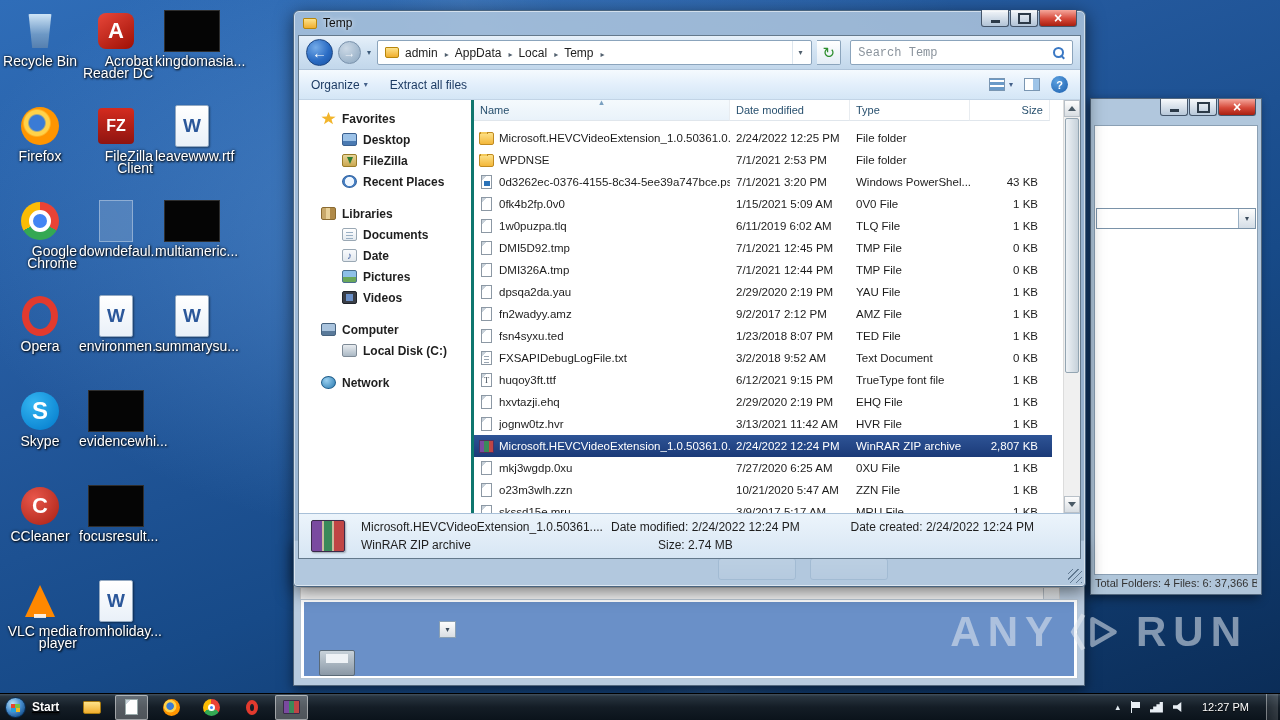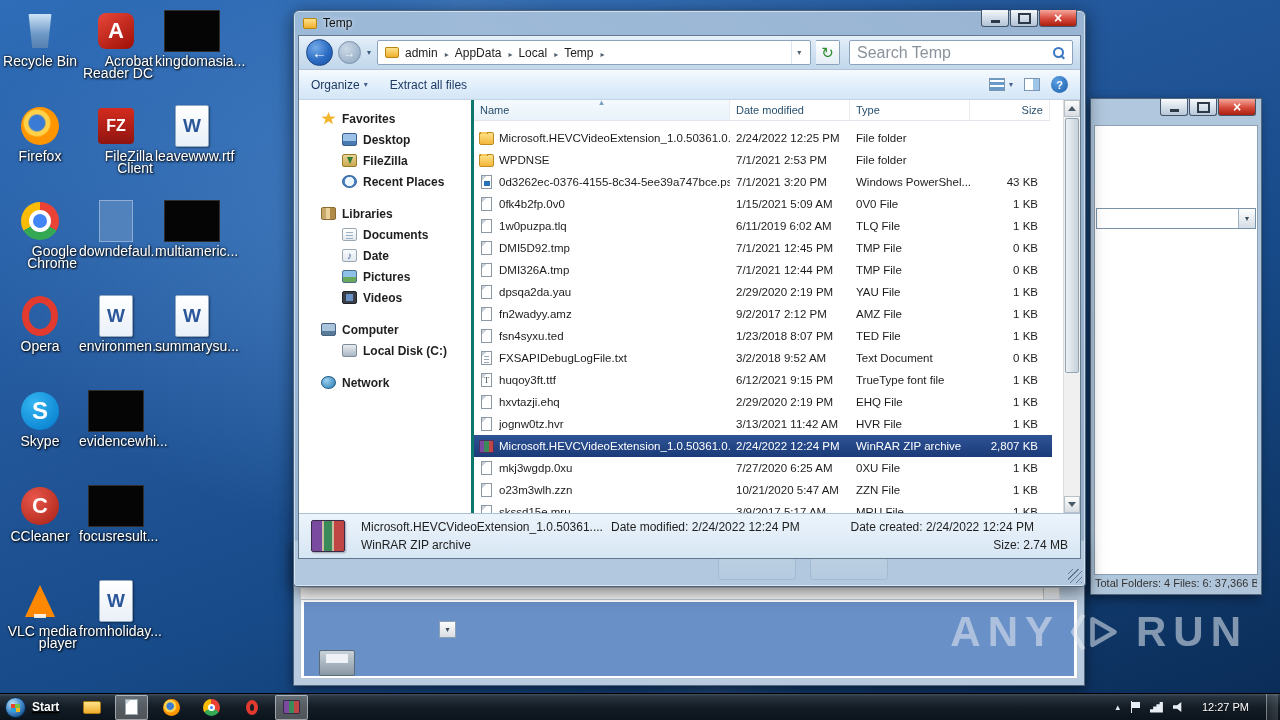--- a/index.html
+++ b/index.html
@@ -129,22 +129,22 @@
     border:1px solid #b8860b; border-radius:1px 2px 2px 2px; flex:0 0 14px; }
   .crumb { padding:1px 3px; white-space:nowrap; }
   .crumb::after { content:"\25B8"; font-size:8px; color:#51606e; margin-left:7px; }
   .addr-drop { margin-left:auto; height:100%; display:flex; align-items:center; padding:0 5px;
     border-left:1px solid #dde6ee; font-size:8px; color:#51606e; }
   .refresh-btn { width:24px; height:25px; border:1px solid #8ba4bc; border-left:none;
     background:linear-gradient(180deg,#fff,#e4edf6); color:#2e8f2e; font-size:15px;
     display:flex; align-items:center; justify-content:center; border-radius:0 2px 2px 0; }
   .search { margin-left:4px; width:224px; height:25px; background:#fff; border:1px solid #8ba4bc;
     border-radius:2px; display:flex; align-items:center; padding:0 7px; }
-  .search-input { border:none; outline:none; flex:1; min-width:0; font-family:Liberation Sans, sans-serif;
-    font-size:16px; color:#333; background:transparent; }
+  .search-input { border:none; outline:none; flex:1; min-width:0; font-family:Liberation Mono, monospace;
+    font-size:12px; color:#333; background:transparent; }
   .search-input::placeholder { color:#8a939c; opacity:1; }
   .mag-icon { width:13px; height:13px; position:relative; flex:0 0 13px; }
   .mag-icon::before { content:""; position:absolute; left:1px; top:1px; width:7px; height:7px;
     border:2px solid #3a78c4; border-radius:50%; }
   .mag-icon::after { content:""; position:absolute; right:0; bottom:1px; width:5px; height:2px;
     background:#3a78c4; transform:rotate(45deg); }
 
   
   .ex-toolbar { position:absolute; top:34px; left:0; right:0; height:30px;
     background:linear-gradient(180deg,#f5fafe,#e3effb 50%,#d4e6f6); border-bottom:1px solid #c2d4e6;
@@ -232,21 +232,21 @@
     background:linear-gradient(90deg,#eef2f6,#c6d1da); border:1px solid #93a5b2; border-radius:2px; }
 
   
   .details { position:absolute; left:0; right:0; bottom:0; height:45px;
     background:linear-gradient(180deg,#ecf4fb,#d7e6f4); border-top:1px solid #a8c0d8;
     display:flex; align-items:center; padding:0 12px; gap:16px; }
   .det-icon { width:34px; height:32px; flex:0 0 34px; border-radius:2px;
     background:linear-gradient(90deg,#7a4aa0 0 30%,#cabc9e 30% 37%,#3a8a5a 37% 64%,#cabc9e 64% 70%,#c04545 70%);
     border:1px solid #3a2a4a; box-shadow:1px 1px 2px rgba(0,0,0,0.3); }
   .det-info { flex:1; font-size:12px; color:#1e1e1e; }
-  .det-row1, .det-row2 { display:flex; align-items:center;justify-content:space-between; }
+  .det-row1, .det-row2 { display:flex; align-items:center; }
   .det-row1 { margin-bottom:4px; }
   .det-name, .det-type { width:250px; flex:0 0 250px; white-space:nowrap; overflow:hidden; }
   .det-kv { white-space:nowrap; }
   .det-kv.created { margin-left:auto; padding-right:34px; }
   .det-row2 .det-kv { margin-left:47px; }
 
   
   .taskbar { position:absolute; left:0; bottom:0; width:1280px; height:27px; z-index:20;
     background:linear-gradient(180deg,#41505e 0%,#28343f 10%,#141d26 50%,#0b131b 100%);
     border-top:1px solid #000; display:flex; align-items:center; }

